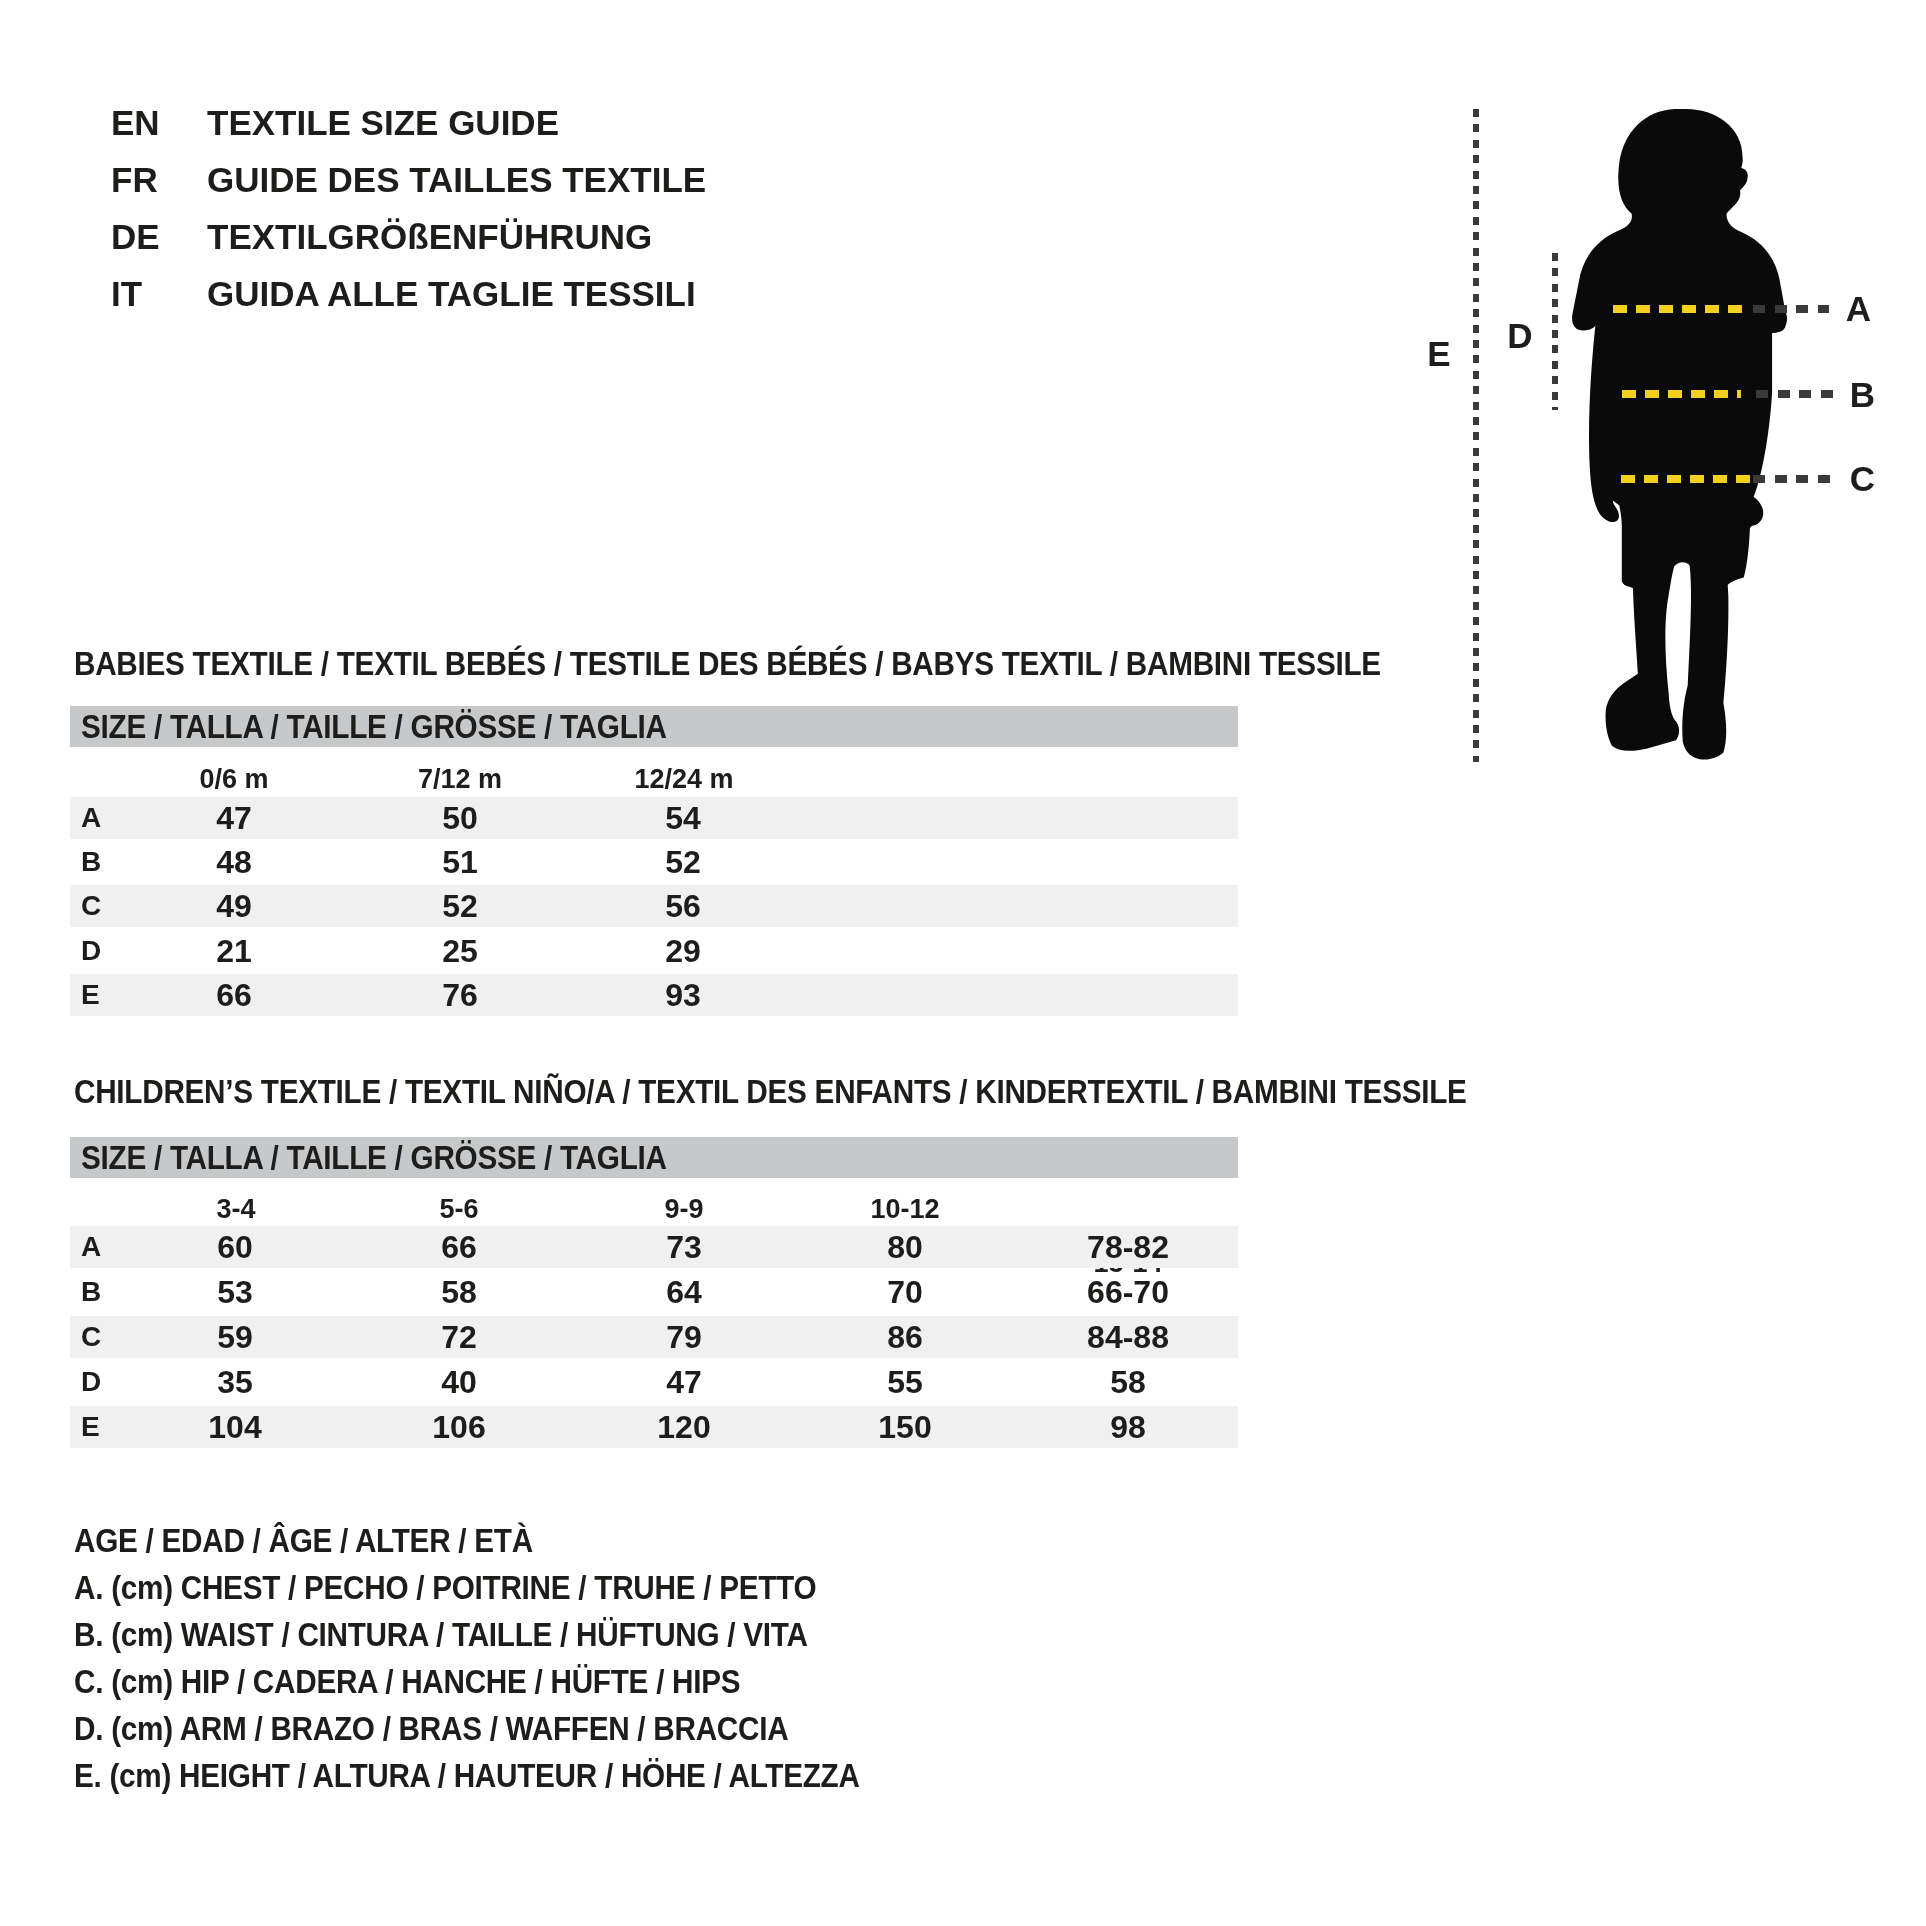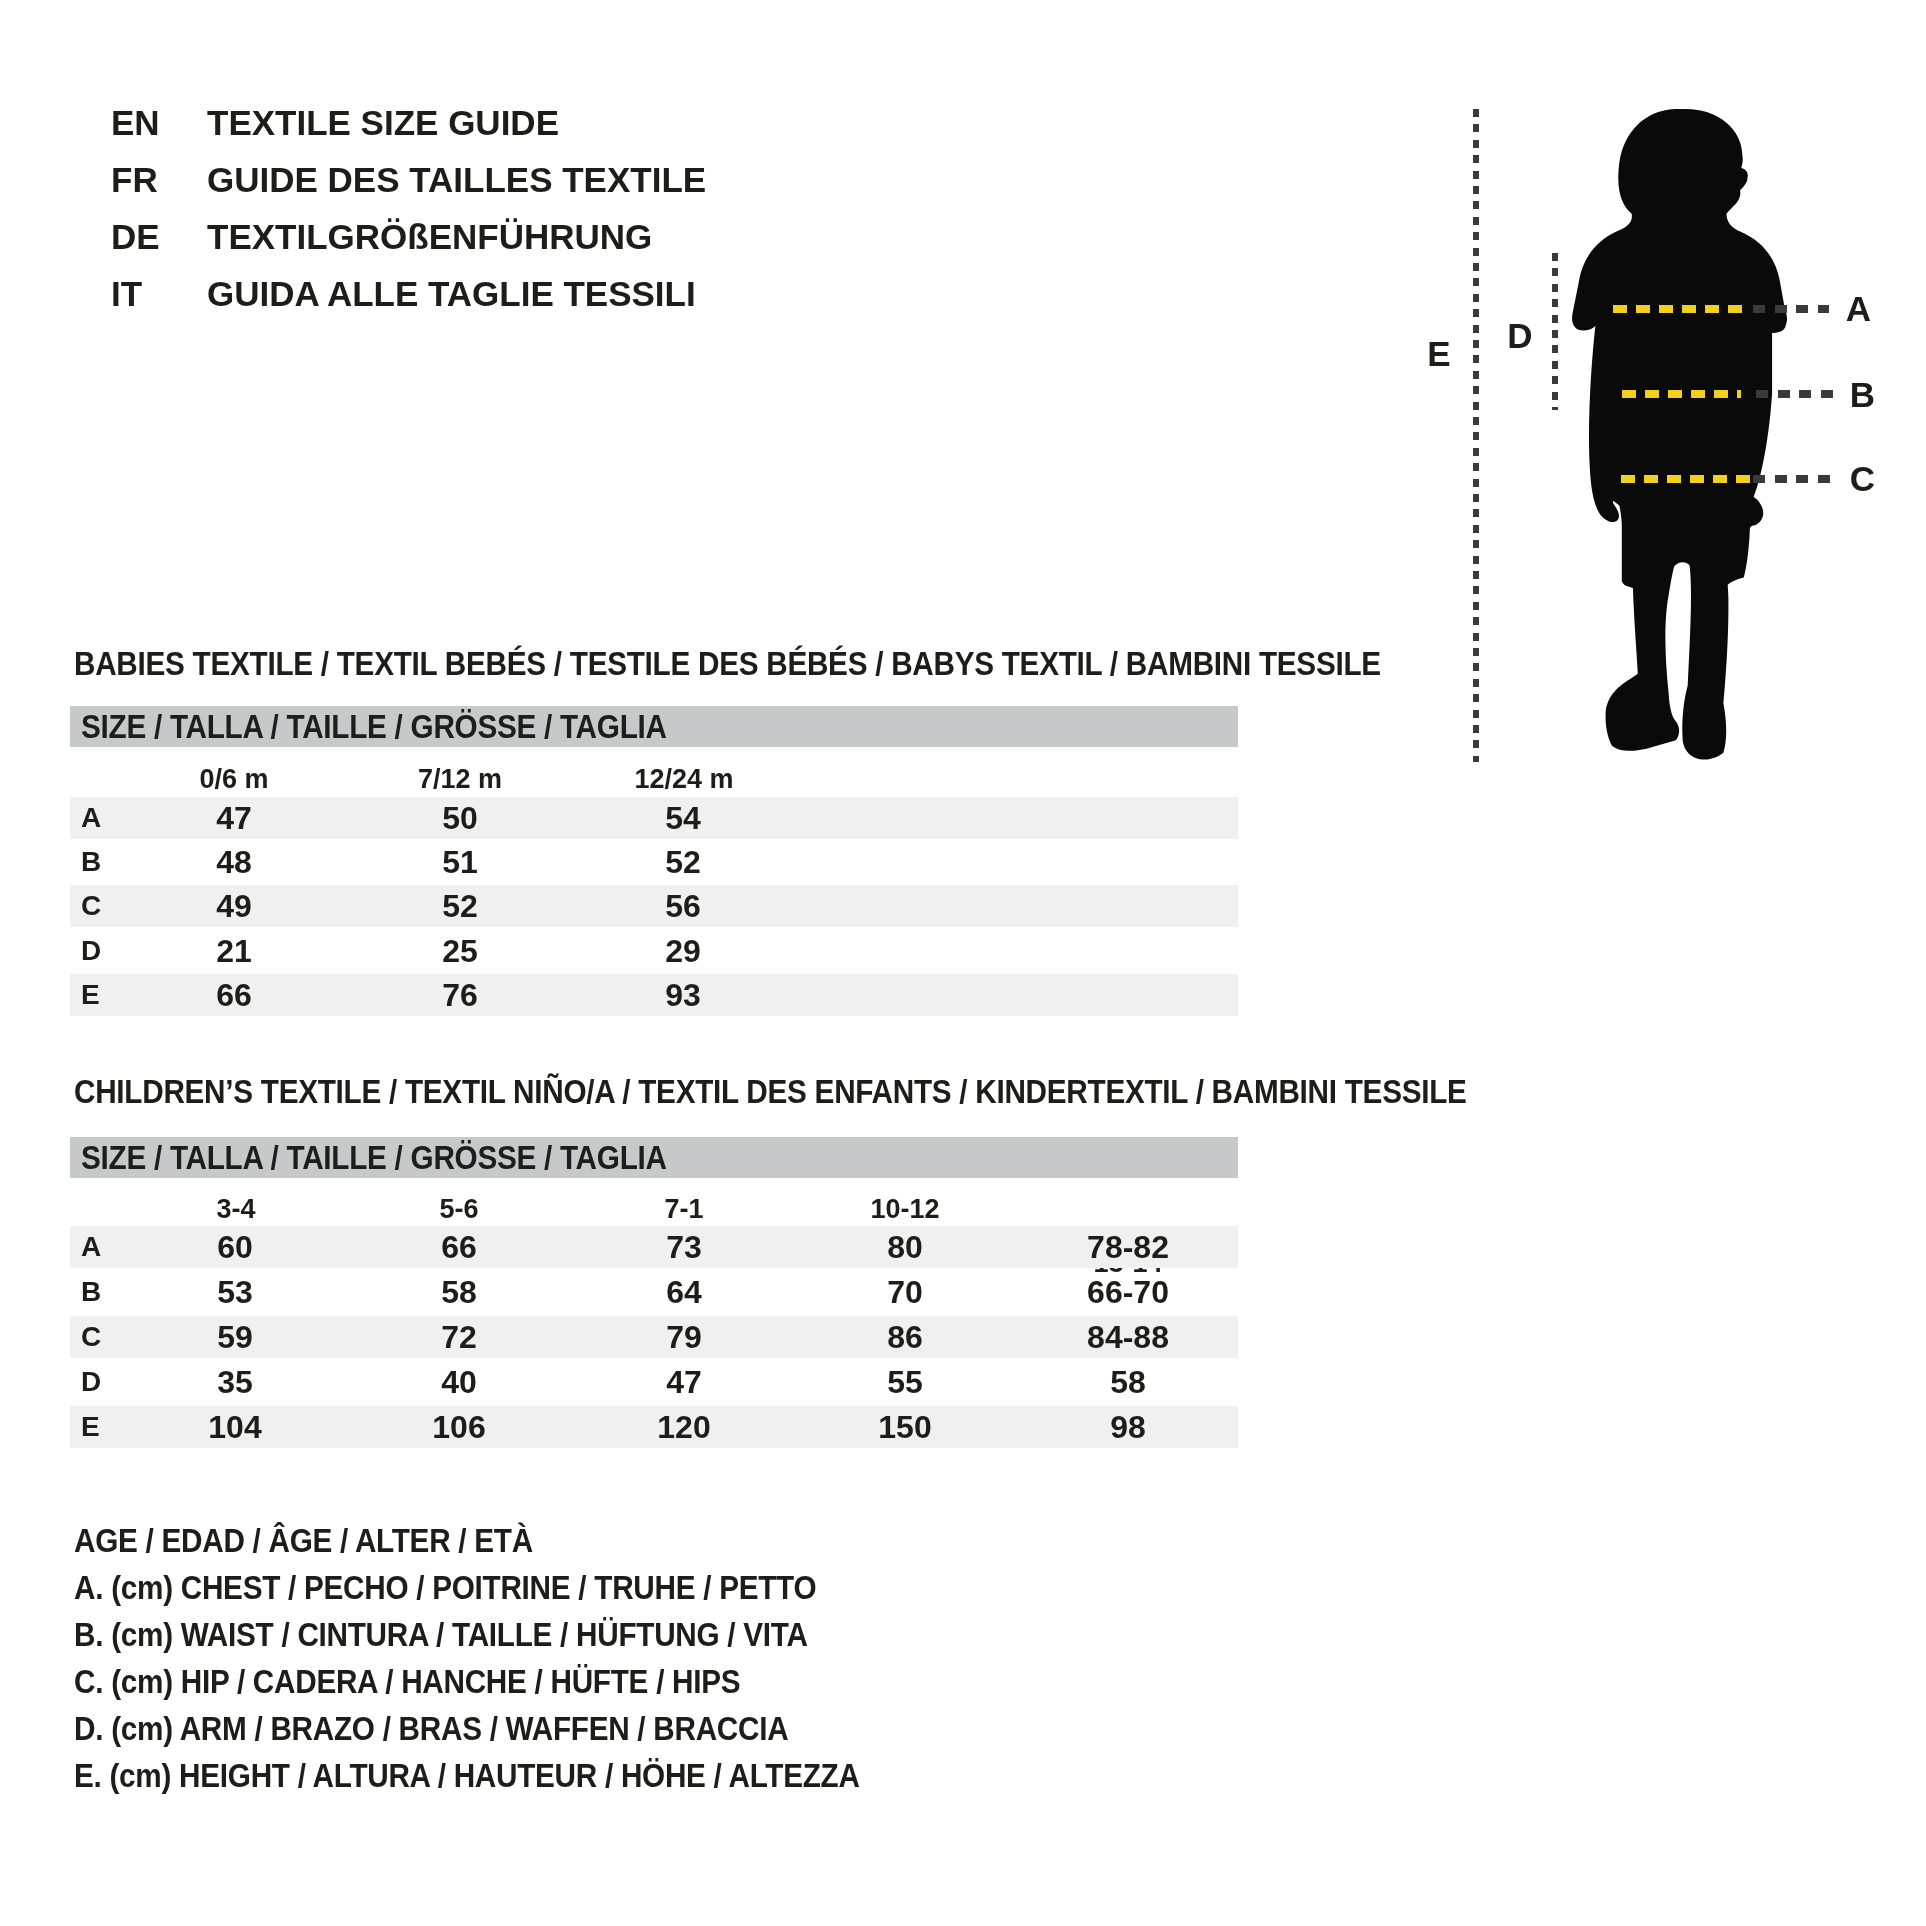--- a/index.html
+++ b/index.html
@@ -168,21 +168,21 @@
 
   <section>
     <div class="abs sec-heading" style="left:74px;top:1073px;">
       <span class="cond">CHILDREN’S TEXTILE / TEXTIL NIÑO/A / TEXTIL DES ENFANTS / KINDERTEXTIL / BAMBINI TESSILE</span>
     </div>
     <div class="abs bar" style="left:70px;top:1137px;">
       <span class="bar-label cond">SIZE / TALLA / TAILLE / GRÖSSE / TAGLIA</span>
     </div>
     <span class="abs colhead" style="left:168px;top:1193px;">3-4</span>
     <span class="abs colhead" style="left:391px;top:1193px;">5-6</span>
-    <span class="abs colhead" style="left:616px;top:1193px;">7-1</span>
+    <span class="abs colhead" style="left:616px;top:1193px;">9-9</span>
     <span class="abs colhead" style="left:837px;top:1193px;">10-12</span>
     <span class="abs colhead" style="left:1060px;top:1247px;">13-14</span>
 
     <div class="abs trow stripe" style="top:1226px;">
       <span class="rlabel">A</span>
       <span class="cell" style="left:97px">60</span>
       <span class="cell" style="left:321px">66</span>
       <span class="cell" style="left:546px">73</span>
       <span class="cell" style="left:767px">80</span>
       <span class="cell" style="left:990px">78-82</span>

